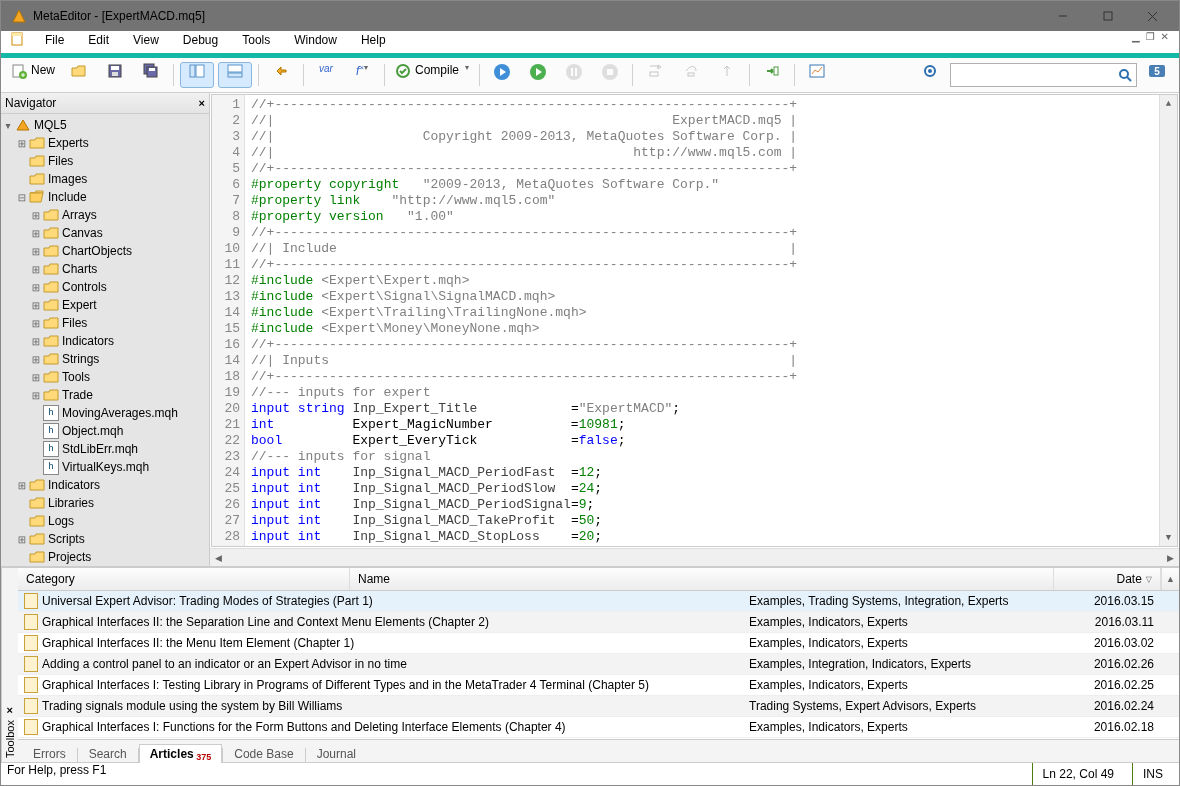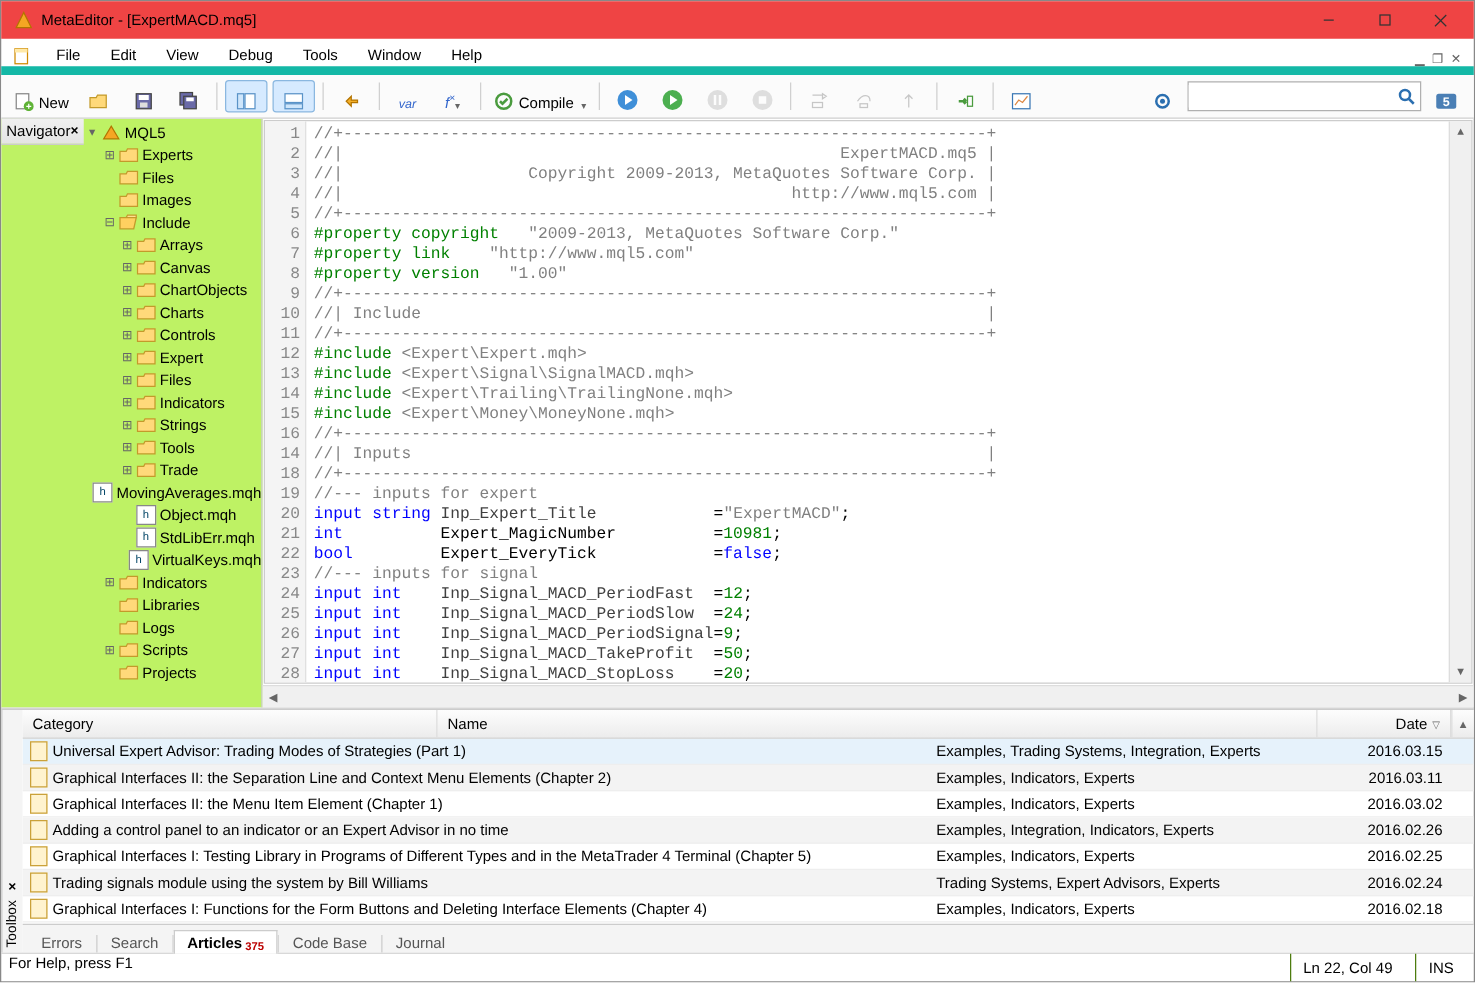--- a/index.html
+++ b/index.html
@@ -20,45 +20,45 @@
     display: flex;
     flex-direction: column;
     background: #fff;
   }
   
   .titlebar {
     display: flex;
     align-items: center;
     height: 30px;
     padding: 0 4px;
-    background: #ef4444;
+    background: #737373;
   }
   .titlebar .app-icon {
     width: 16px; height: 16px;
     margin: 0 6px;
     display:flex; align-items:center; justify-content:center;
   }
   .titlebar .title {
     flex: 1;
     font-size: 12px;
   }
   .winbtn {
     width: 45px; height: 28px;
     display: flex; align-items: center; justify-content: center;
     font-family: Arial;
     color: #333;
   }
   .winbtn.close { width: 45px; }
   
   .menubar {
     display: flex;
-    align-items: flex-end;
+    align-items: flex-start;
     height: 22px;
     padding: 0 8px;
-    border-bottom: 7px solid #14b8a6;
+    border-bottom: 5px solid #14b8a6;
   }
   .menubar .mleft { display:flex; align-items:center; }
   .menubar .mitem {
     padding: 2px 12px;
     font-size: 12px;
   }
   .menubar .mdi {
     margin-left: auto;
     display: flex;
     align-items: center;
@@ -75,21 +75,21 @@
     gap: 4px;
     padding: 0 6px;
     border-bottom: 1px solid #d0d0d0;
     background: #fbfbfb;
   }
   .tbtn {
     height: 24px;
     min-width: 24px;
     padding: 0 4px;
     display: flex;
-    align-items: flex-end;
+    align-items: flex-start;
     justify-content: center;
     border-radius: 3px;
   }
   .tbtn.text { gap: 4px; font-size: 12px; }
   .tbtn.active {
     background: #d6eaff;
     border: 1px solid #8ab7e0;
   }
   .tsep {
     width: 1px; height: 22px;
@@ -117,22 +117,22 @@
     flex: 1;
     display: flex;
     overflow: hidden;
     border-bottom:1px solid #ccc;
   }
   
   .navigator {
     width: 208px;
     border-right: 1px solid #ccc;
     display: flex;
-    flex-direction: row;
-    background: #bef264;
+    flex-direction: column;
+    background: #e5e5e5;
   }
   .nav-header {
     height: 20px;
     background: linear-gradient(#f0f0f0, #e4e4e4);
     border-bottom: 1px solid #ccc;
     display: flex;
     align-items: center;
     padding: 0 4px;
     font-size: 12px;
   }

